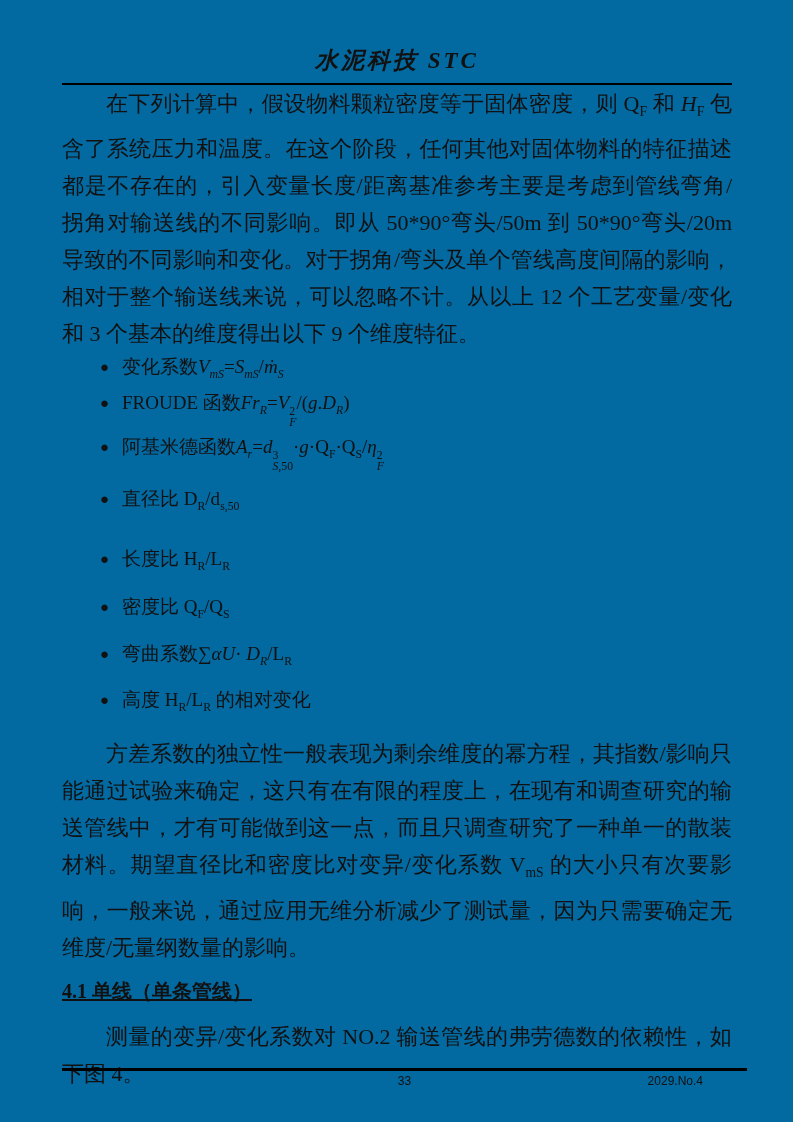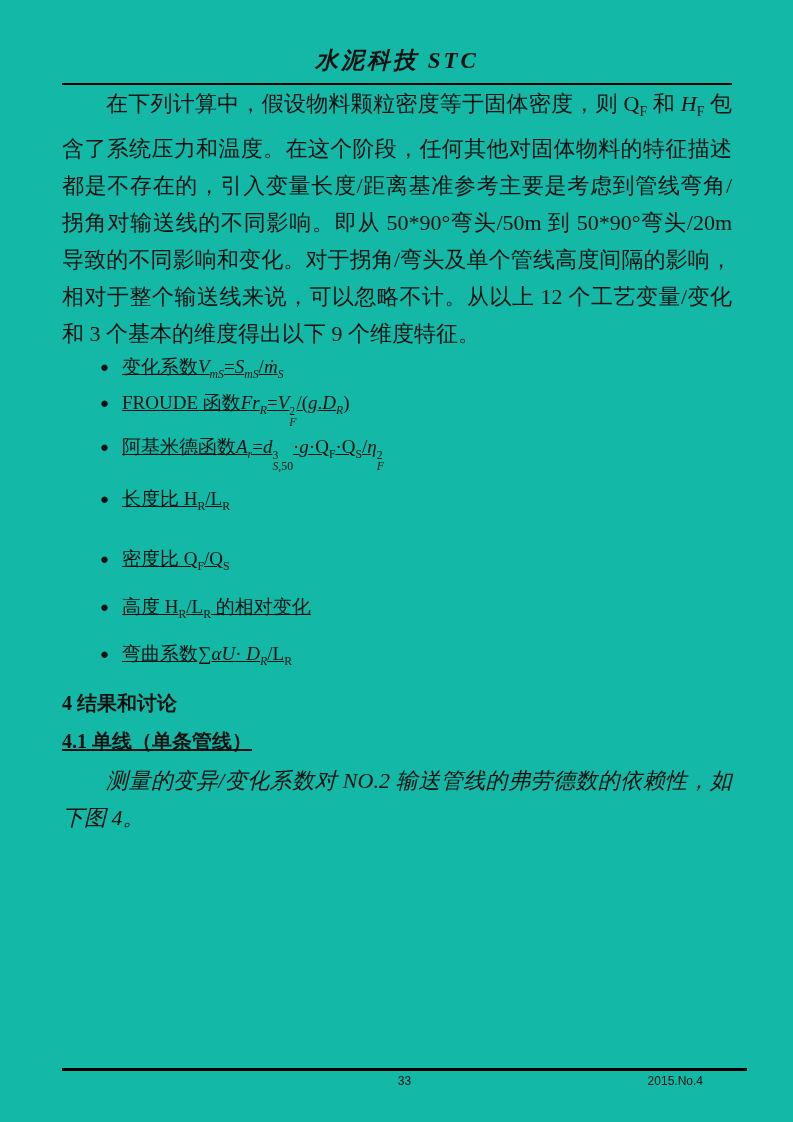--- a/index.html
+++ b/index.html
@@ -1,20 +1,20 @@
 <!DOCTYPE html>
 <html><head>
 <meta charset="utf-8">
 <style>
   html,body{margin:0;padding:0;background:#e8e8e8;}
   .page{
     position:relative;
     width:793px;height:1122px;
     margin:0 auto;
-    background:#14b8a6;
+    background:#0369a1;
     font-family:"Liberation Serif","DejaVu Serif",serif;
     color:#111111;
     overflow:hidden;
   }
   .content{
     position:absolute;
     left:62px;top:0;
     width:670px;
   }
   .doc-title{
@@ -39,21 +39,20 @@
     line-height:37px;
     text-align:justify;
     text-indent:2em;
   }
   .para sub{font-size:0.62em;}
   .para i{font-style:italic;}
   ul.dim-list{
     list-style:none;
     margin:5px 0 7px 0;
     padding:0 0 0 38px;
-    text-decoration:underline;
   }
   ul.dim-list li{
     height:20px;
     font-size:19px;
     line-height:20px;
     white-space:nowrap;
   }
   ul.dim-list li:nth-child(1){margin-bottom:16px;}
   ul.dim-list li:nth-child(2){margin-bottom:24px;}
   ul.dim-list li:nth-child(3){margin-bottom:32px;}
@@ -85,21 +84,21 @@
     line-height:26px;
     font-weight:bold;
   }
   h3.subsec{
     margin:12px 0 0 0;
     font-size:20px;
     line-height:26px;
     font-weight:bold;
     text-decoration:underline;
   }
-  .para.last{margin-top:8px;font-style:italic;}
+  .para.last{margin-top:14px;}
   .footer{
     position:absolute;
     left:62px;right:46px;
     top:1068px;
   }
   .foot-rule{
     height:0;border:none;
     border-top:3px solid #000;
     margin:0;
   }
@@ -135,33 +134,34 @@
               <span>2</span>
               <span><i>F</i></span>
             </span>/(<i>g</i>.<i>D<sub>R</sub></i>)</span></li>
       <li><span class="dot">●</span><span class="bullet-text">阿基米德函数<i>A<sub>r</sub></i>=<i>d</i><span class="stk">
               <span>3</span>
               <span><i>S</i>,50</span>
             </span>·<i>g</i>·Q<sub>F</sub>·Q<sub>S</sub>/<i>η</i><span class="stk">
               <span>2</span>
               <span><i>F</i></span>
             </span></span></li>
+      <li><span class="dot">●</span><span class="bullet-text">直径比 D<sub>R</sub>/d<sub>s,50</sub></span></li>
       <li><span class="dot">●</span><span class="bullet-text">长度比 H<sub>R</sub>/L<sub>R</sub></span></li>
       <li><span class="dot">●</span><span class="bullet-text">密度比 Q<sub>F</sub>/Q<sub>S</sub></span></li>
+      <li><span class="dot">●</span><span class="bullet-text">弯曲系数∑<i>αU</i>· <i>D<sub>R</sub></i>/L<sub>R</sub></span></li>
       <li><span class="dot">●</span><span class="bullet-text">高度 H<sub>R</sub>/L<sub>R</sub> 的相对变化</span></li>
-      <li><span class="dot">●</span><span class="bullet-text">弯曲系数∑<i>αU</i>· <i>D<sub>R</sub></i>/L<sub>R</sub></span></li>
     </ul>
 
+    <p class="para">方差系数的独立性一般表现为剩余维度的幂方程，其指数/影响只能通过试验来确定，这只有在有限的程度上，在现有和调查研究的输送管线中，才有可能做到这一点，而且只调查研究了一种单一的散装材料。期望直径比和密度比对变异/变化系数 V<sub>mS</sub> 的大小只有次要影响，一般来说，通过应用无维分析减少了测试量，因为只需要确定无维度/无量纲数量的影响。</p>
 
-    <h2 class="sec">4 结果和讨论</h2>
     <h3 class="subsec">4.1 单线（单条管线）</h3>
 
     <p class="para last">测量的变异/变化系数对 NO.2 输送管线的弗劳德数的依赖性，如下图 4。</p>
   </div>
 
   <div class="footer">
     <hr class="foot-rule">
     <div class="foot-row">
       <div class="foot-page">33</div>
-      <div class="foot-issue">2015.No.4</div>
+      <div class="foot-issue">2029.No.4</div>
     </div>
   </div>
 </div>
 
 </body></html>

